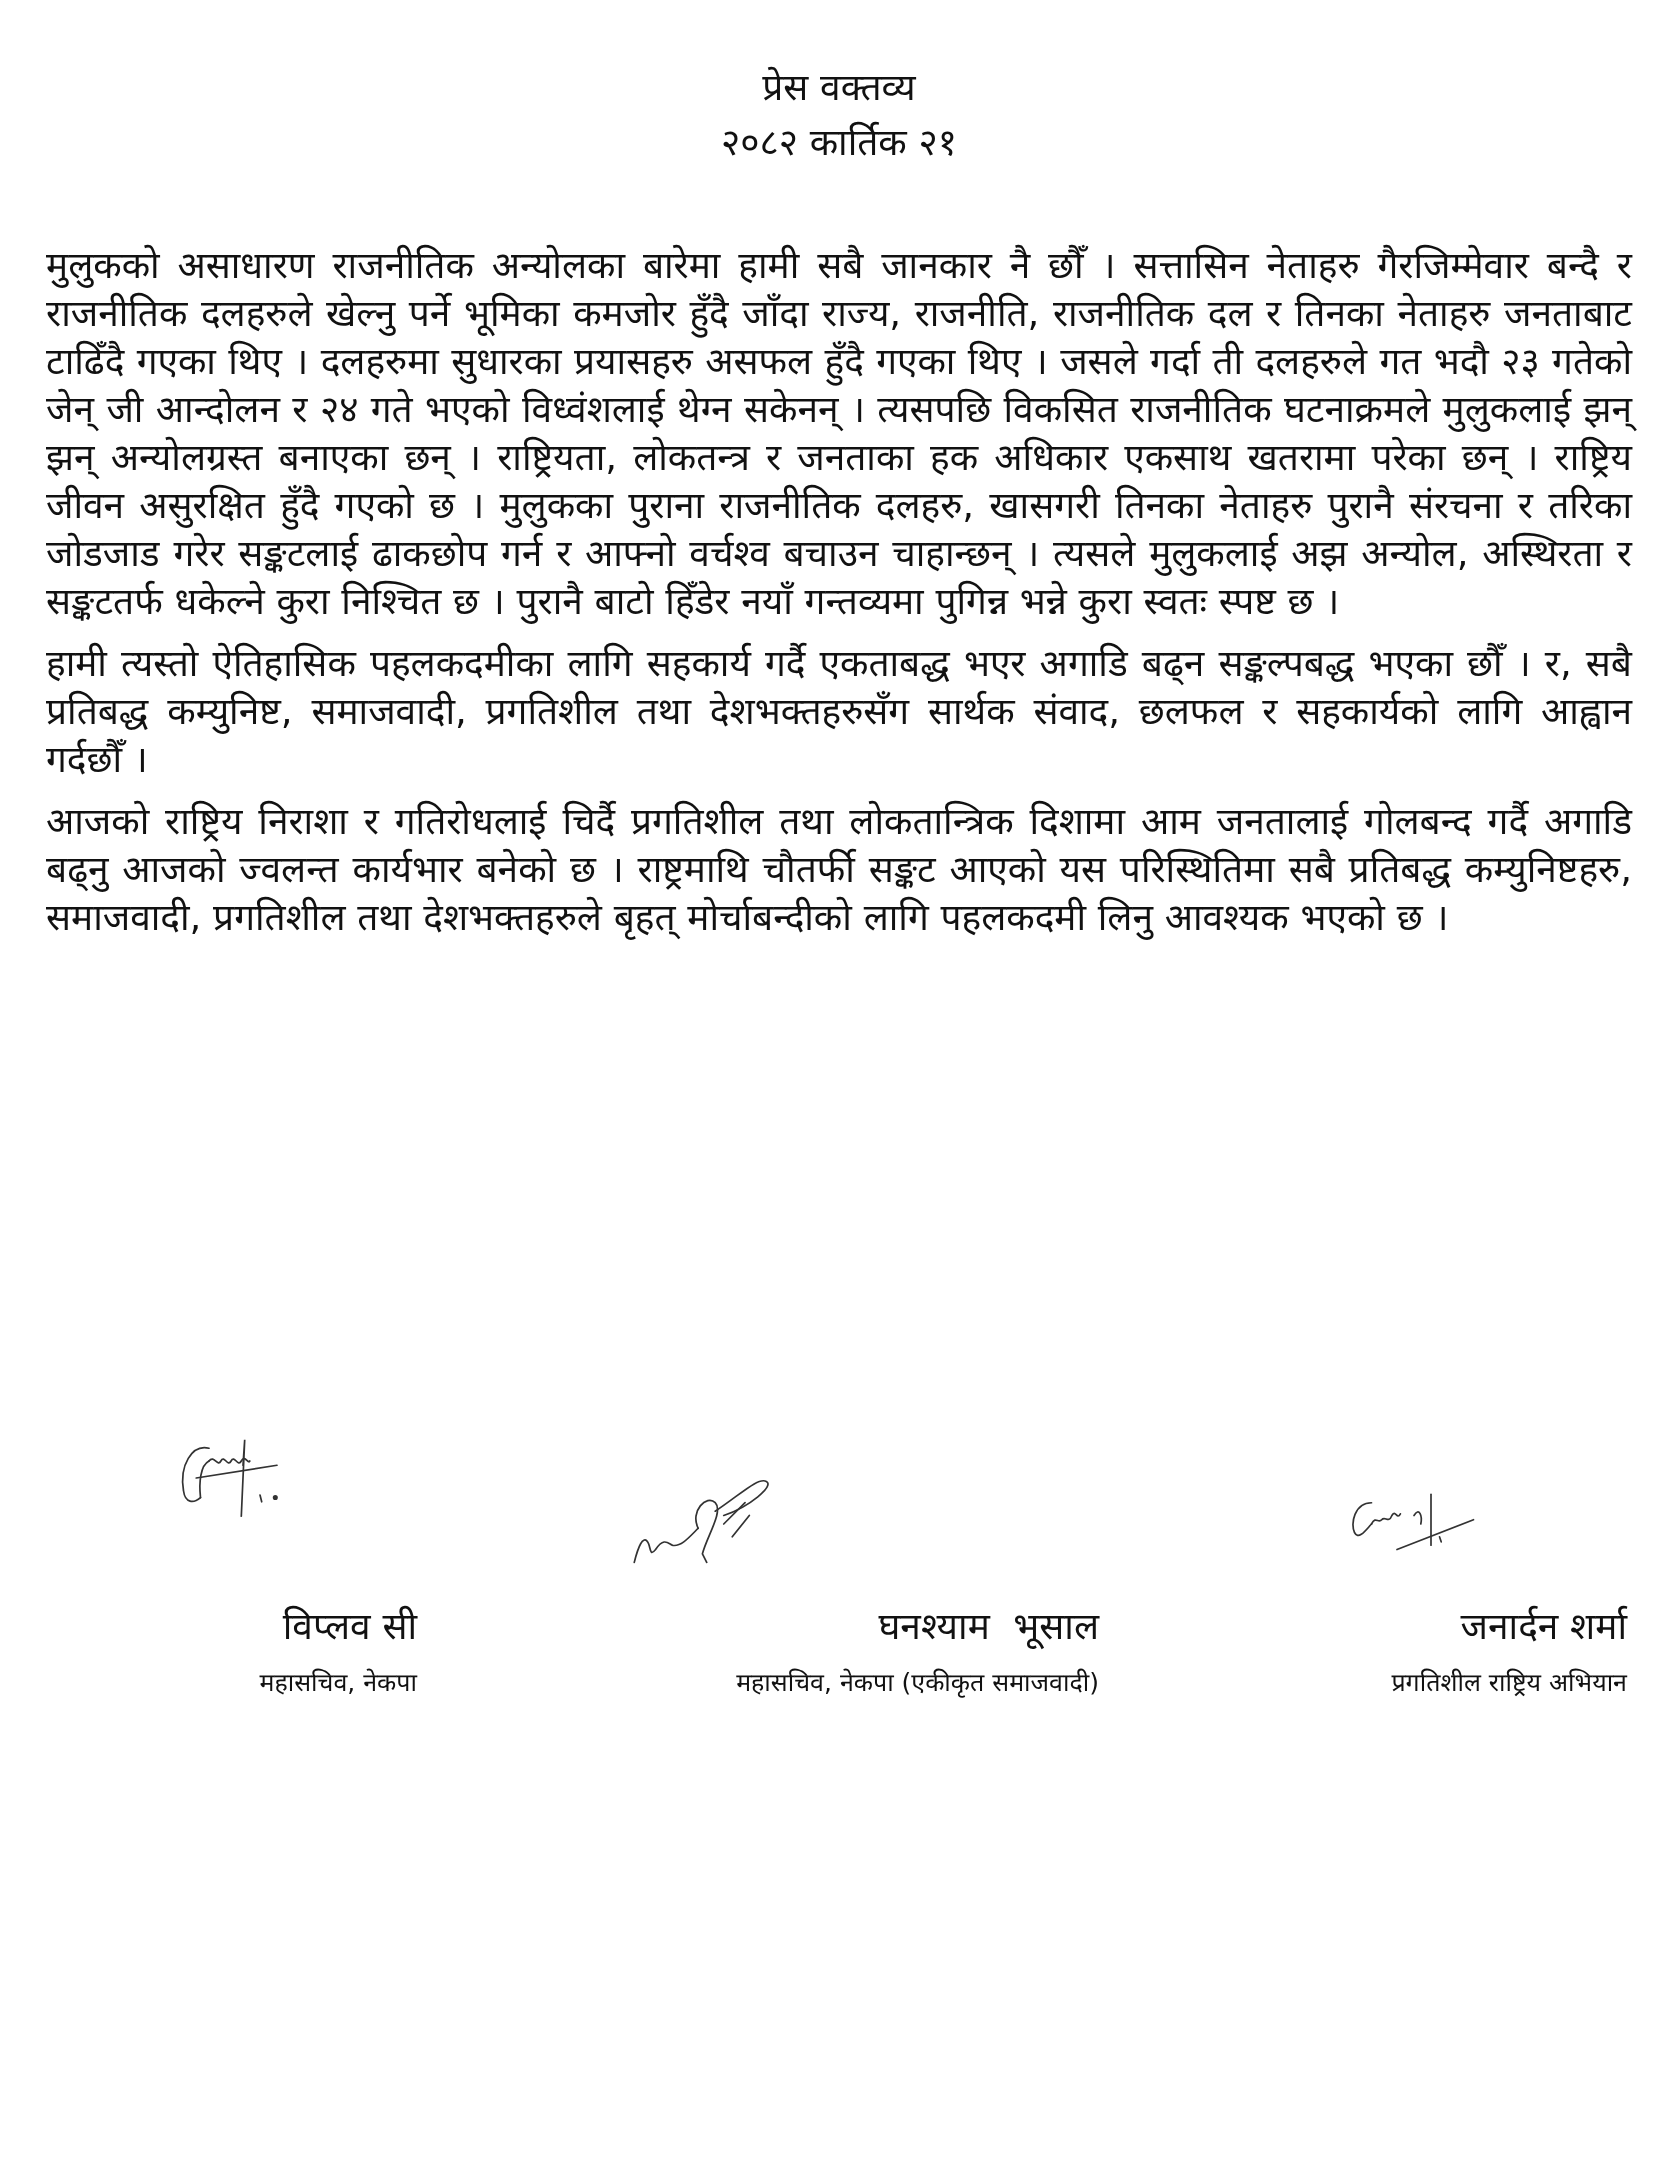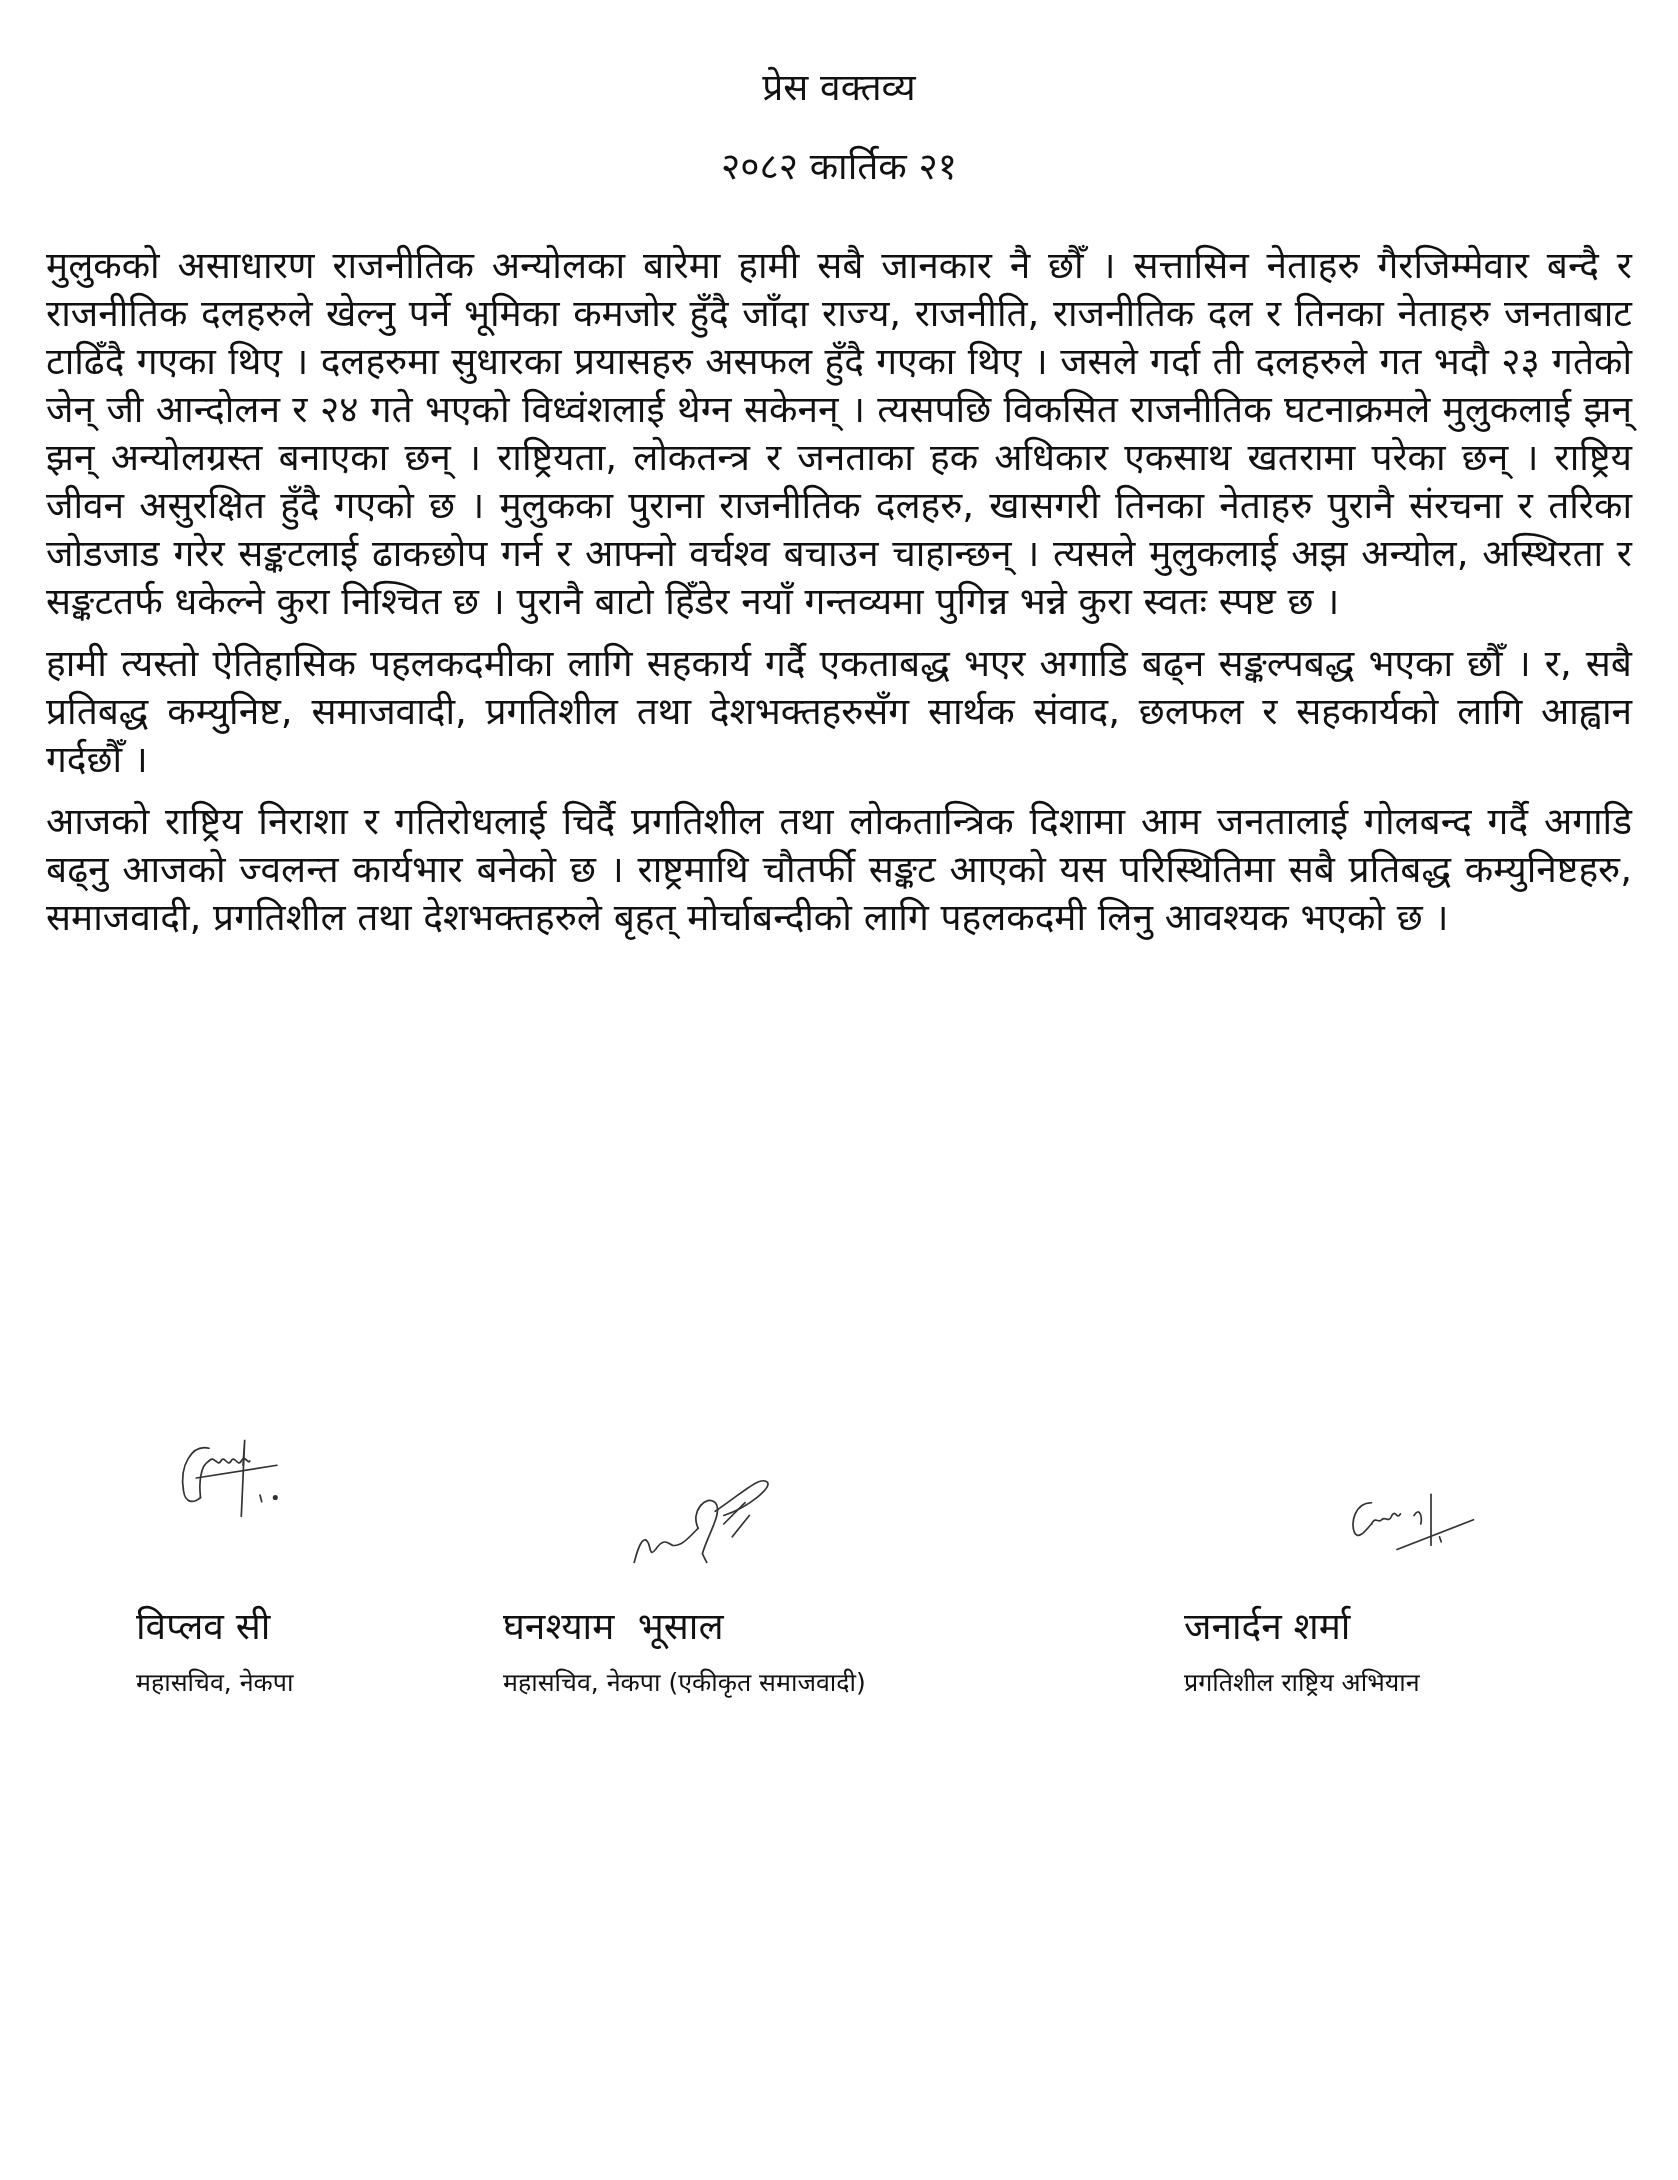--- a/index.html
+++ b/index.html
@@ -31,21 +31,20 @@
     }
     .header .title {
       font-size: 37px;
       line-height: 55px;
       display: block;
     }
     .header .date {
       font-size: 37px;
       line-height: 55px;
       display: block;
-      margin-top: 24px;
     }
     .body-text {
       position: absolute;
       top: 228px;
       left: 32px;
       width: 1614px;
       font-size: 37px;
       line-height: 48px;
       text-align: justify;
     }
@@ -70,21 +69,21 @@
     .sig-3 { left: 1346px; top: 85px; }
 
     .signatories {
       position: absolute;
       top: 1601px;
       left: 0;
       width: 1678px;
     }
     .signatory {
       position: absolute;
-      text-align: left;
+      text-align: right;
     }
     .signatory .name {
       display: block;
       font-size: 37px;
       line-height: 51px;
     }
     .signatory .role {
       display: block;
       font-size: 25px;
       line-height: 51px;

